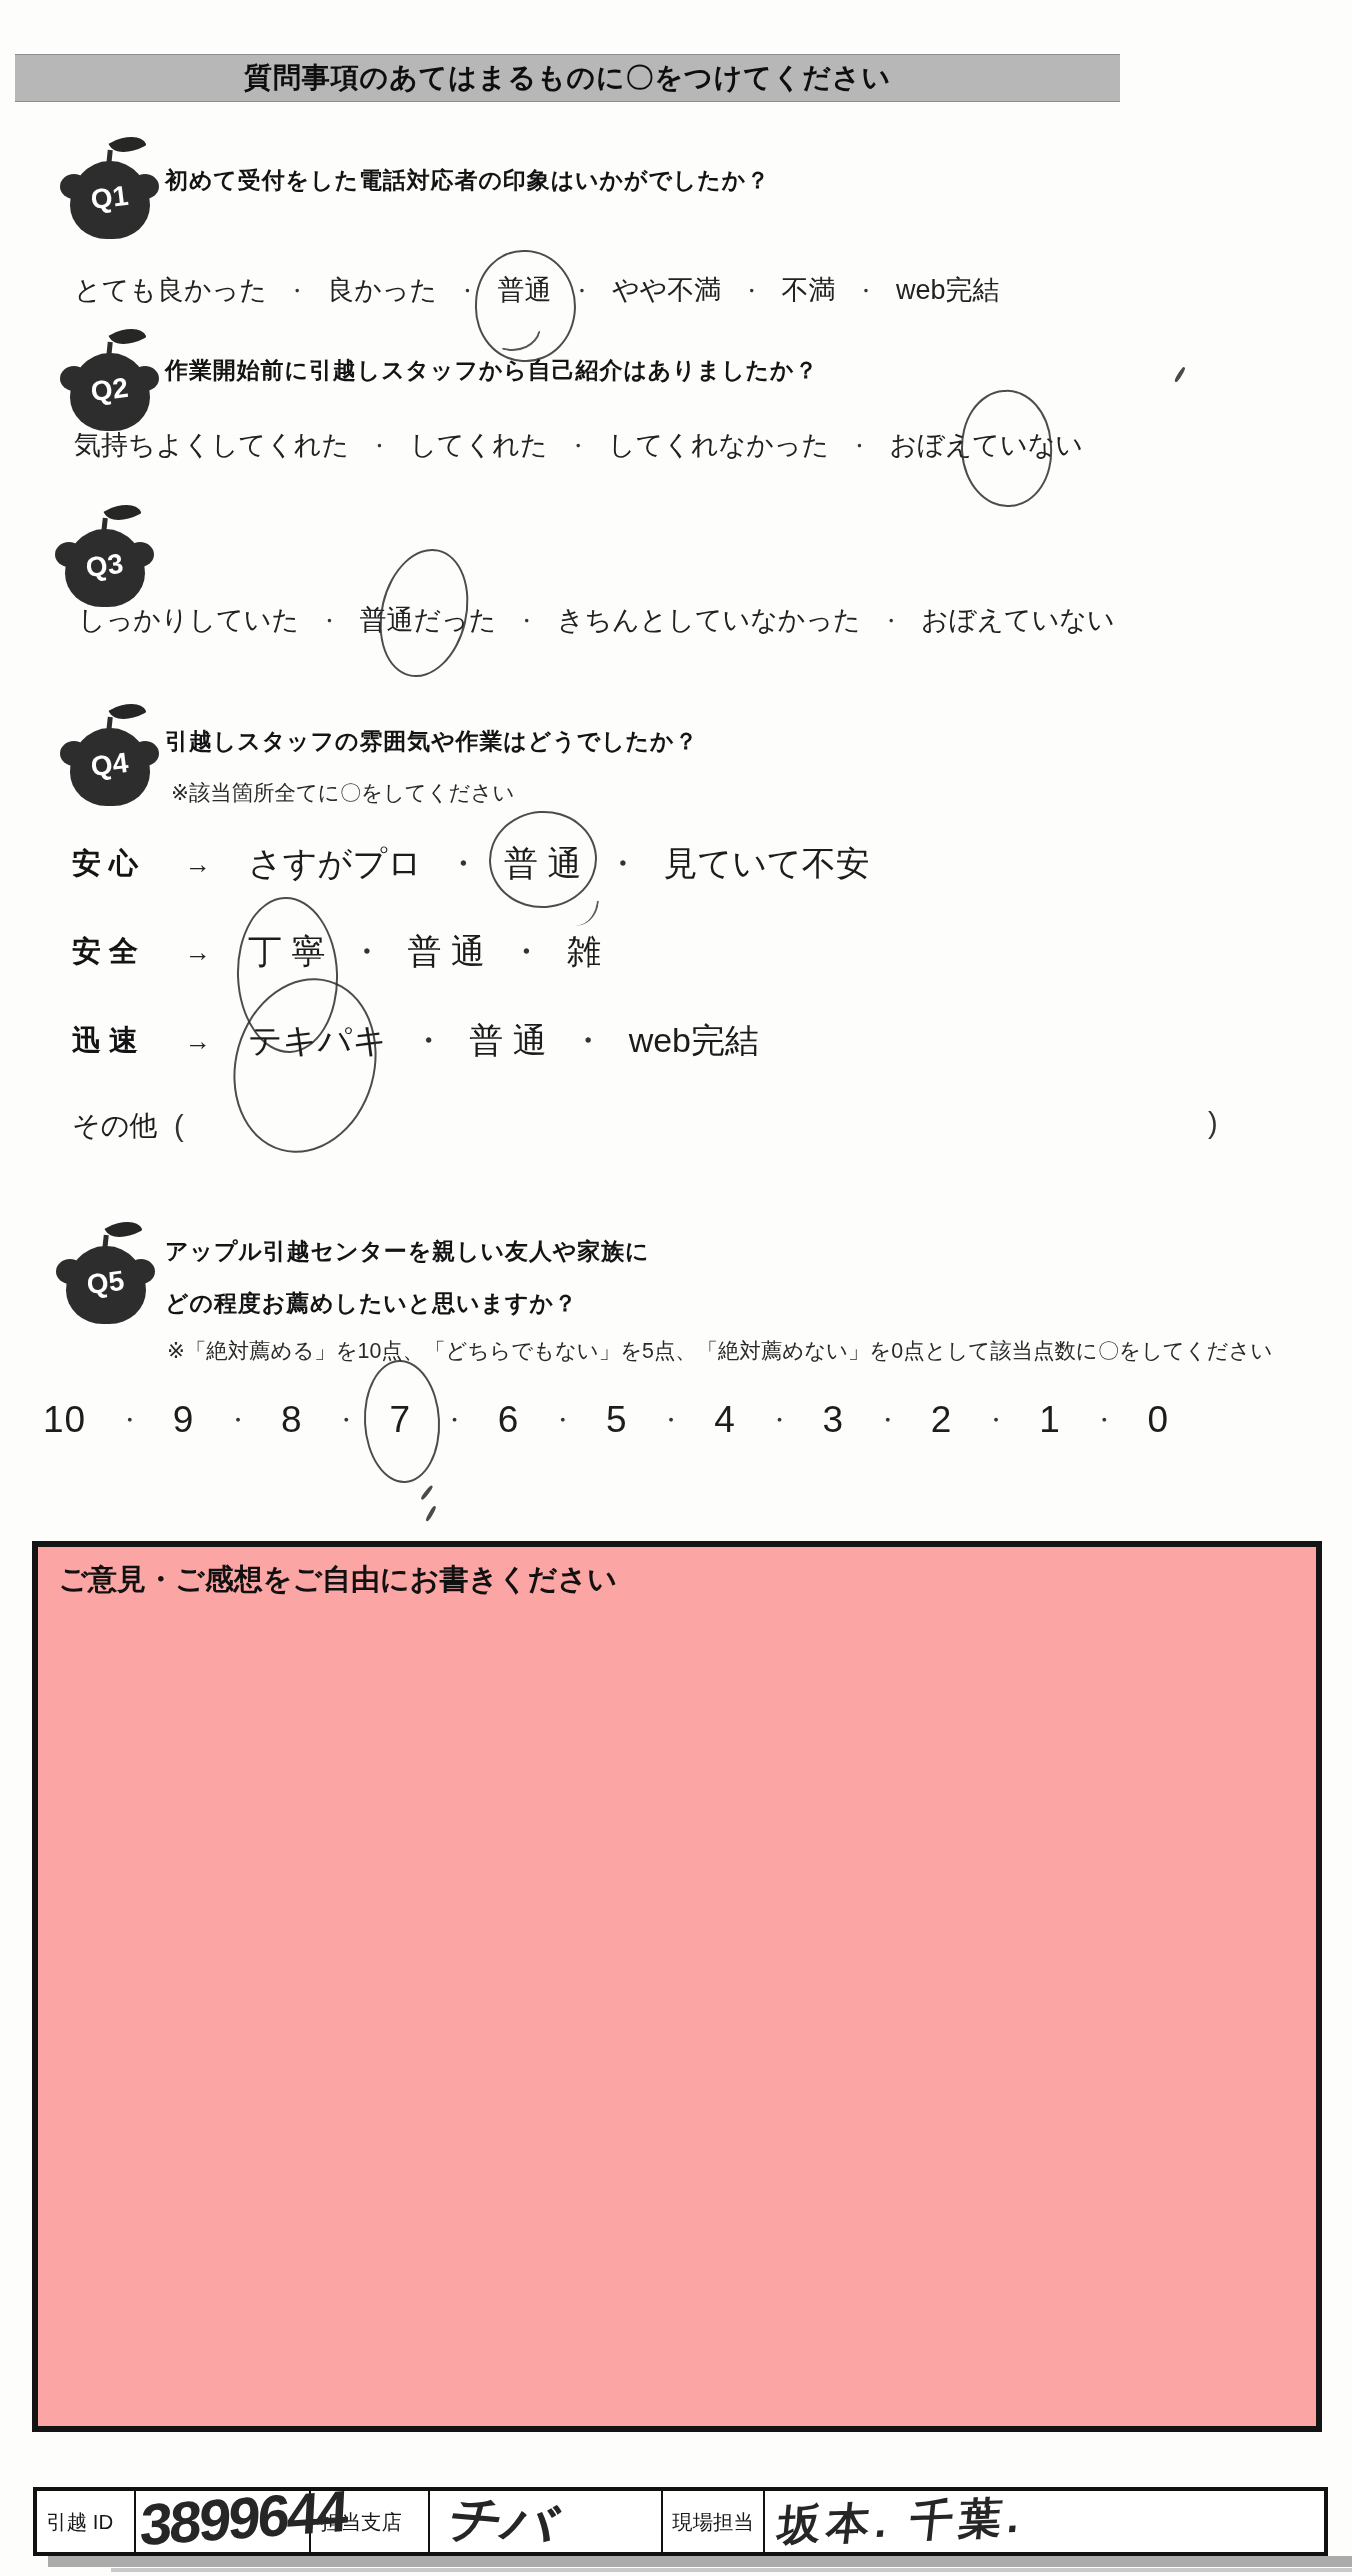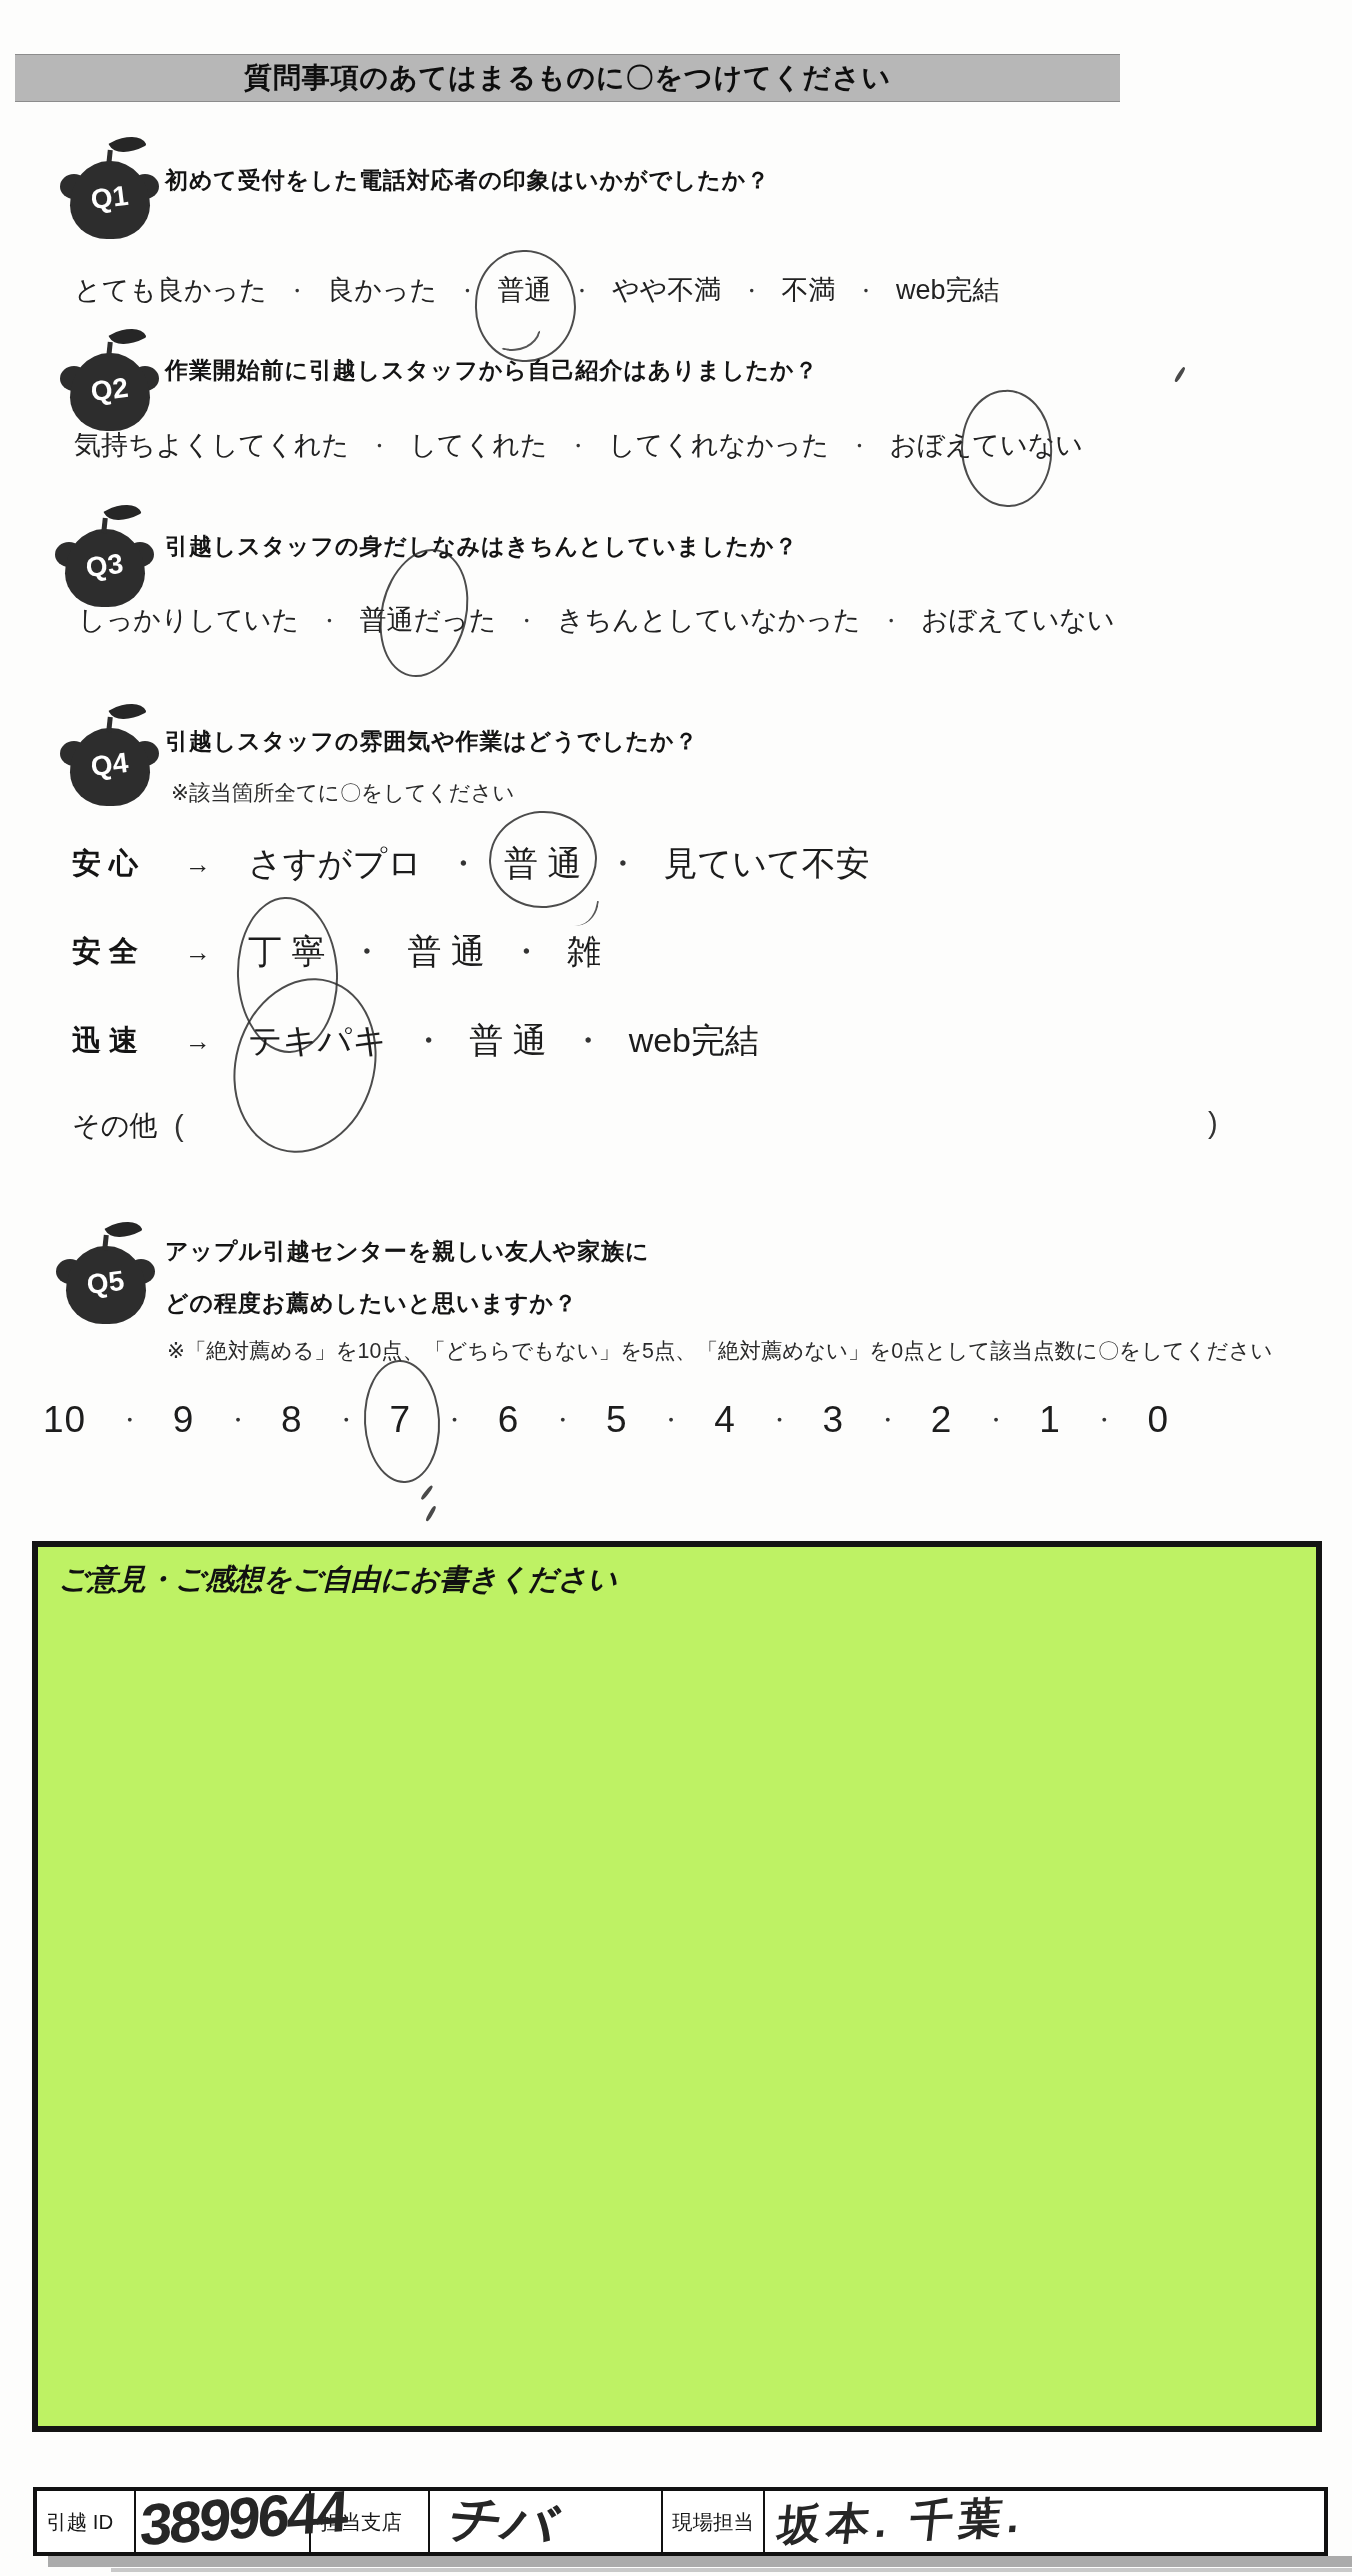--- a/index.html
+++ b/index.html
@@ -61,21 +61,21 @@
   
   .tick{position:absolute;width:3.7px;height:16.7px;background:#4a4a4a;border-radius:40%;}
 
   
   .scale{position:absolute;display:flex;align-items:center;justify-content:space-between;}
   .snum{position:relative;font-size:37px;color:#1d1d1d;letter-spacing:0.9px;}
   .sdot{font-size:24px;color:#333;}
 
   
   .comment-box{position:absolute;left:32px;top:1541px;width:1278px;height:879px;
-    border:6.5px solid #141414;background:#bef264;font-style:italic;}
+    border:6.5px solid #141414;background:#fca5a5;}
   .comment-box .ctitle{position:absolute;left:20.4px;top:13px;font-size:29px;font-weight:bold;color:#111;}
   .comment-box .cbody{position:absolute;left:20.4px;top:65px;right:20.4px;bottom:13px;font-size:24px;color:#222;}
 
   
   .ftable{position:absolute;left:33px;top:2487px;width:1287px;height:61px;
     border:4.6px solid #111;background:#fff;display:flex;align-items:stretch;}
   .fcell{position:relative;display:flex;align-items:center;}
   .fcell.bordered{border-right:2.8px solid #111;}
   .flabel span{font-size:20.4px;color:#171717;padding-left:9.3px;white-space:nowrap;}
   .hand{position:absolute;white-space:nowrap;font-weight:600;color:#262626;z-index:3;}
@@ -145,21 +145,20 @@
   <div class="tick" style="left:1178px;top:366px;transform:rotate(32deg);"></div>
 
   <div class="qbadge" style="left:58px;top:509px;">
     <span class="ear ear-l"></span>
     <span class="ear ear-r"></span>
     <span class="head"></span>
     <span class="stem"></span>
     <span class="leaf"></span>
     <span class="qlabel">Q3</span>
   </div>
-  <div class="qtext" style="left:165px;top:531px;">引越しスタッフの身だしなみはきちんとしていましたか？</div>
   <div class="opts" style="left:78px;top:602px;">
     <span class="opt"><span>しっかりしていた</span></span>
     <span class="dot">・</span>
     <span class="opt">
       <span>普通だった</span>
       <span class="mark mark-q3"></span>
     </span>
     <span class="dot">・</span>
     <span class="opt"><span>きちんとしていなかった</span></span>
     <span class="dot">・</span>

